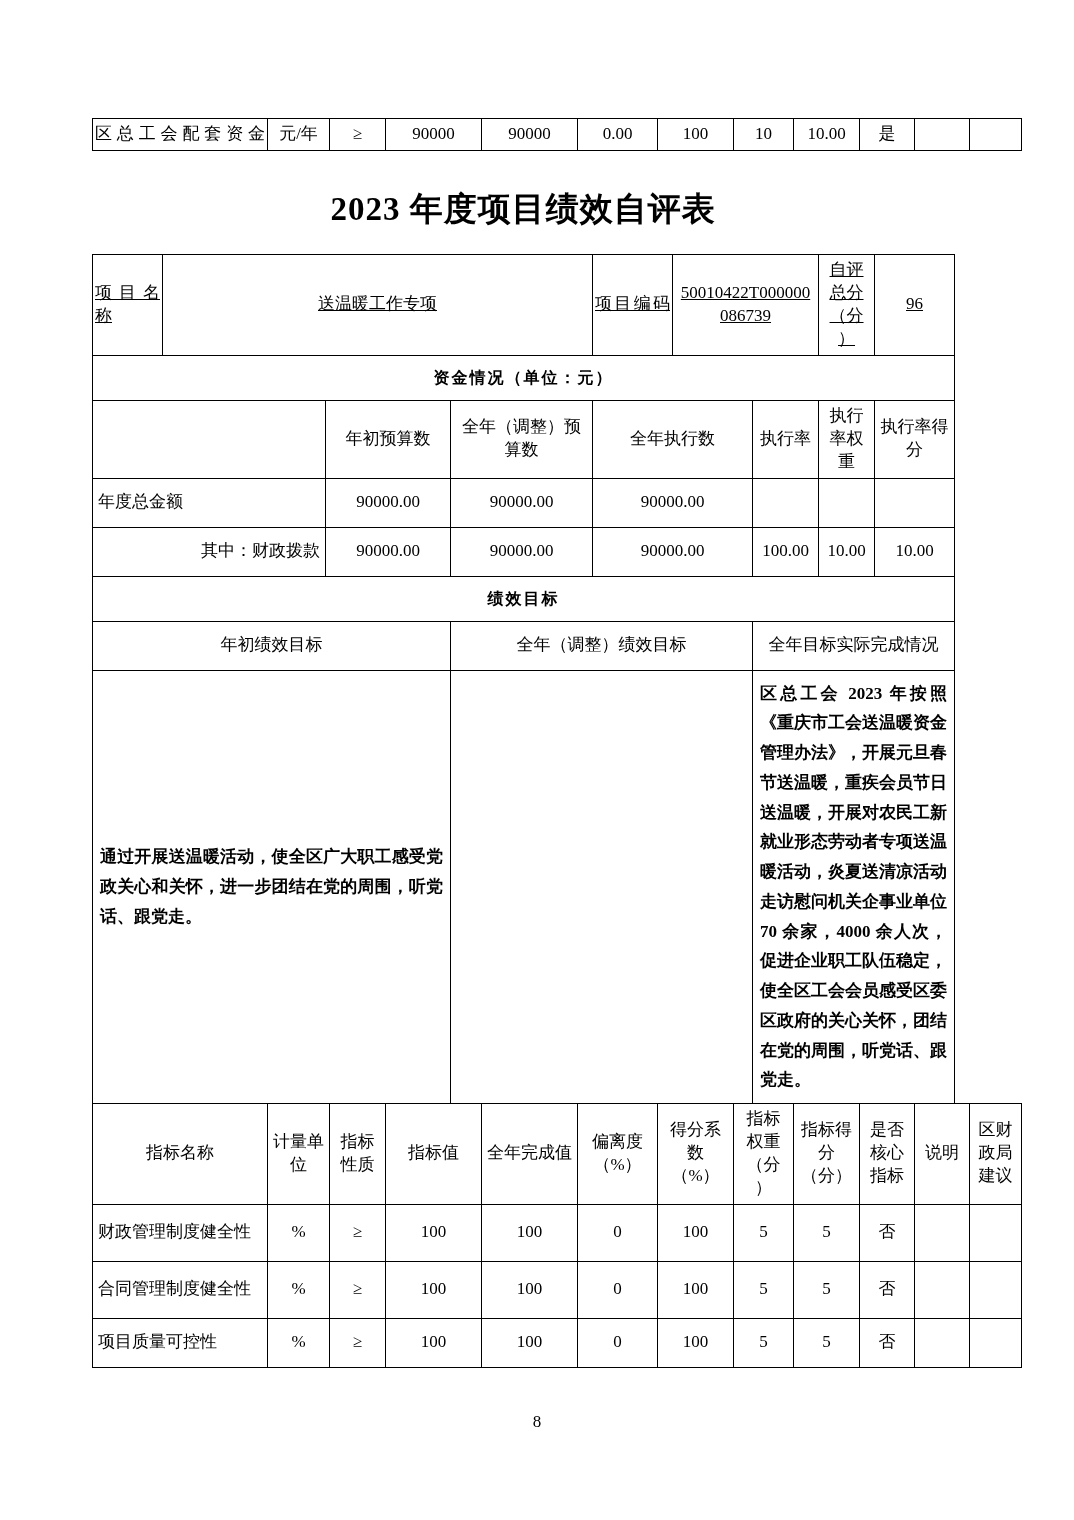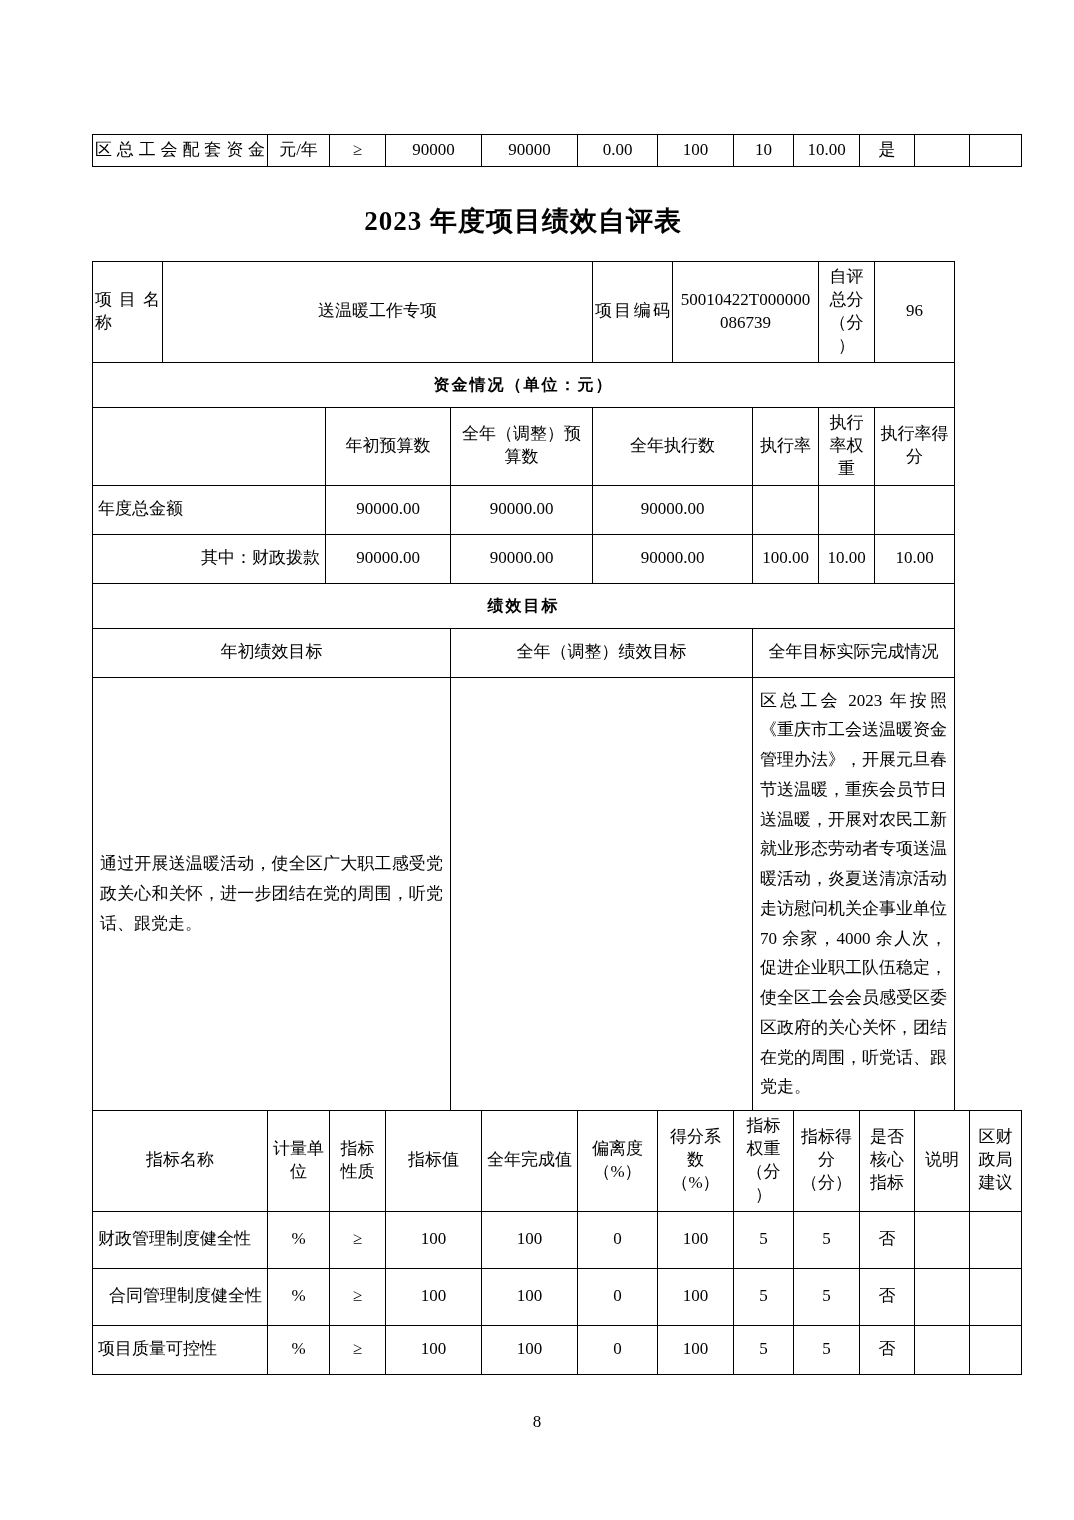--- a/index.html
+++ b/index.html
@@ -11,21 +11,21 @@
     width: 1074px;
     height: 1520px;
     font-family: "Liberation Serif", "DejaVu Serif", serif;
     color: #000000;
     position: relative;
   }
   .page {
     width: 1046px;
     height: 1520px;
     box-sizing: border-box;
-    padding: 16px;
+    padding: 0;
     position: relative;
     border-radius: 7px;
   }
   .content {
     margin: 0 auto;
     width: 862px;
     padding-top: 118px;
   }
   table {
     border-collapse: collapse;
@@ -42,21 +42,21 @@
     word-wrap: break-word;
   }
   .c { text-align: center; }
   .l { text-align: left; }
   .just {
     text-align: justify;
     text-align-last: left;
   }
   .title {
     text-align: center;
-    font-size: 27px;
+    font-size: 33px;
     font-weight: bold;
     font-family: "Liberation Serif", "DejaVu Serif", serif;
     margin: 36px 0 22px 0;
     letter-spacing: 1px;
   }
   .spread {
     text-align: justify;
     text-align-last: justify;
     padding-left: 2px;
     padding-right: 2px;
@@ -65,22 +65,23 @@
     text-align: center;
     font-weight: bold;
     font-size: 16px;
     letter-spacing: 2px;
   }
   .big-cell {
     vertical-align: middle;
     font-size: 17px;
     line-height: 1.75;
     padding: 8px 7px;
-  }
-  .top-table td { height: 46px; }
+    font-weight: bold;
+  }
+  .top-table td { height: 46px; text-decoration: underline; }
   .pagenum {
     position: absolute;
     bottom: 88px;
     left: 0;
     width: 1074px;
     text-align: center;
     font-size: 17px;
   }
 </style>
 </head>
@@ -245,21 +246,21 @@
         <td class="c">100</td>
         <td class="c">5</td>
         <td class="c">5</td>
         <td class="c">否</td>
         <td class="c"></td>
         <td class="c"></td>
       </tr>
 
 
       <tr>
-        <td class="l" style="height:48px;text-align:right;">合同管理制度健全性</td>
+        <td class="l" style="height:48px;">合同管理制度健全性</td>
         <td class="c">%</td>
         <td class="c">≥</td>
         <td class="c">100</td>
         <td class="c">100</td>
         <td class="c">0</td>
         <td class="c">100</td>
         <td class="c">5</td>
         <td class="c">5</td>
         <td class="c">否</td>
         <td class="c"></td>

